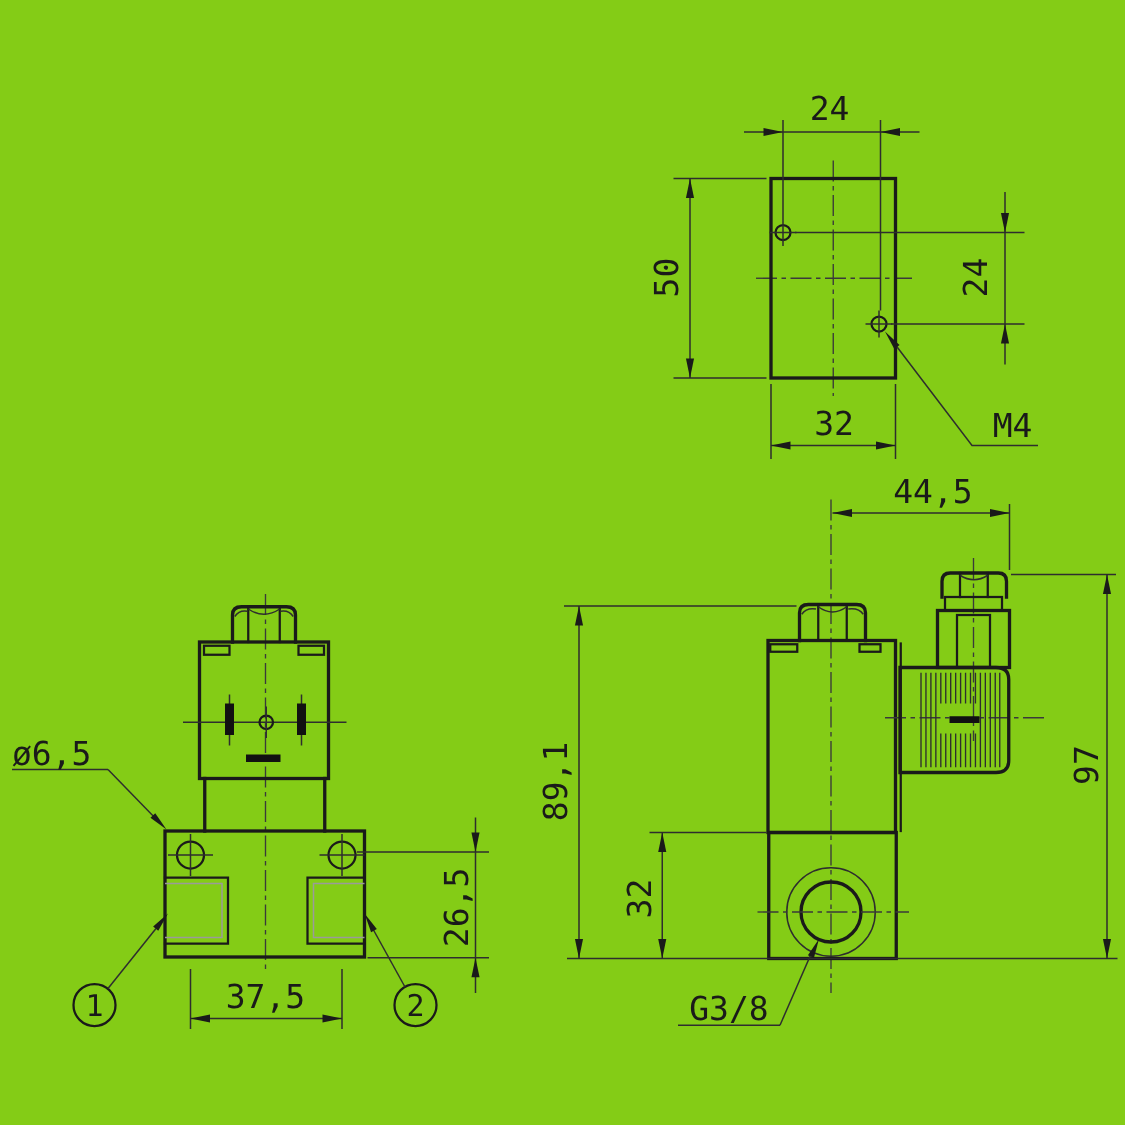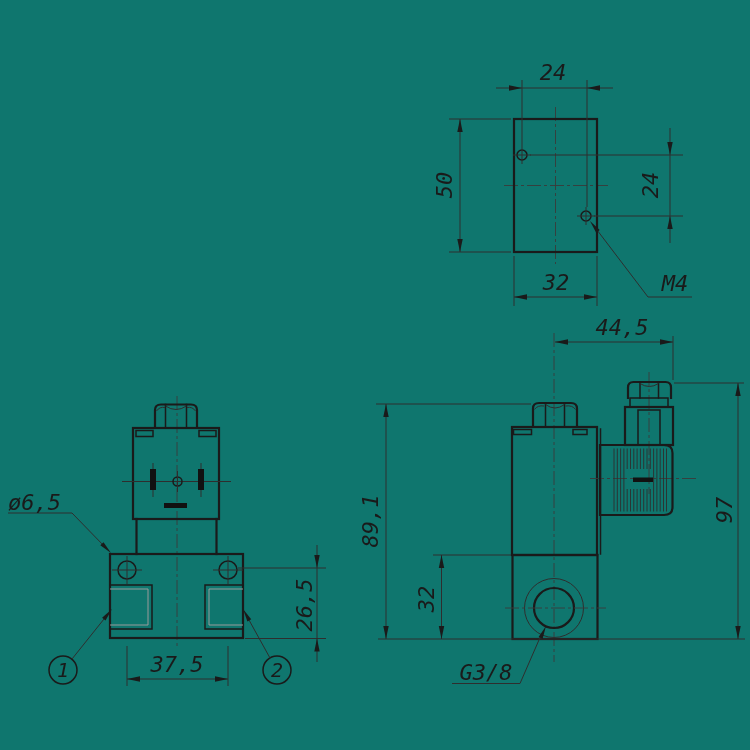--- a/index.html
+++ b/index.html
@@ -1,22 +1,21 @@
 <!DOCTYPE html>
 <html><head>
 <meta charset="utf-8">
 <style>
   html,body{margin:0;padding:0;background:#ffffff;}
   .canvas{
     position:relative;
     width:750px;height:750px;
-    background:#0f766e;
+    background:#84cc16;
     font-family:"DejaVu Sans Mono", monospace;
     overflow:hidden;
-    font-style:italic;
   }
   svg{display:block;}
   text{
     font-family:"DejaVu Sans Mono", monospace;
     fill:#1a1a1a;
   }
   .dimtxt{font-size:22px;}
   .balloontxt{font-size:20px;}
   .thick{stroke:#1a1a1a;stroke-width:2.2;fill:none;stroke-linecap:square;}
   .med{stroke:#1a1a1a;stroke-width:1.5;fill:none;stroke-linecap:square;}

